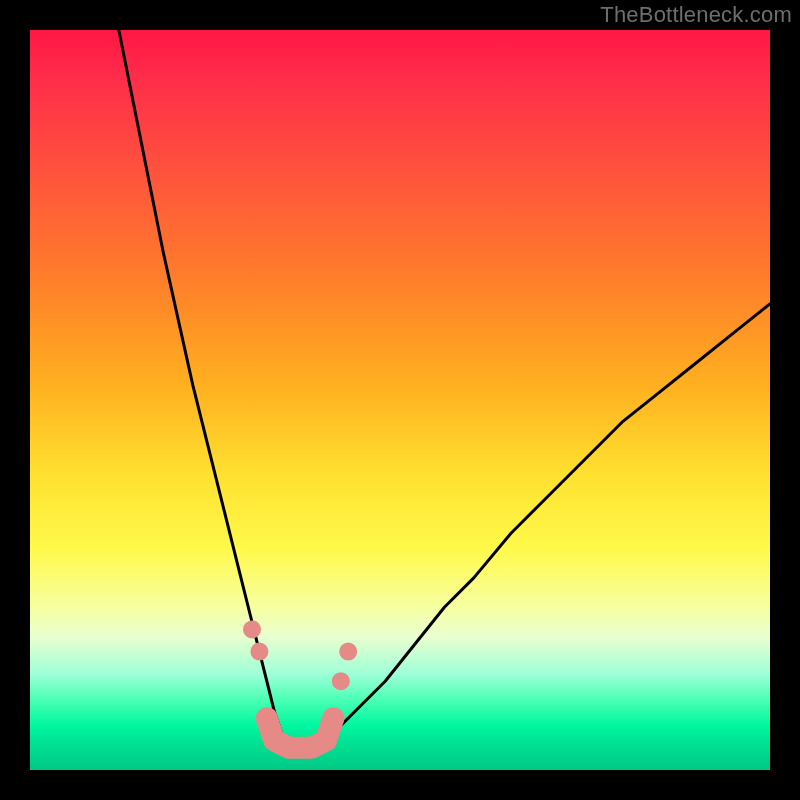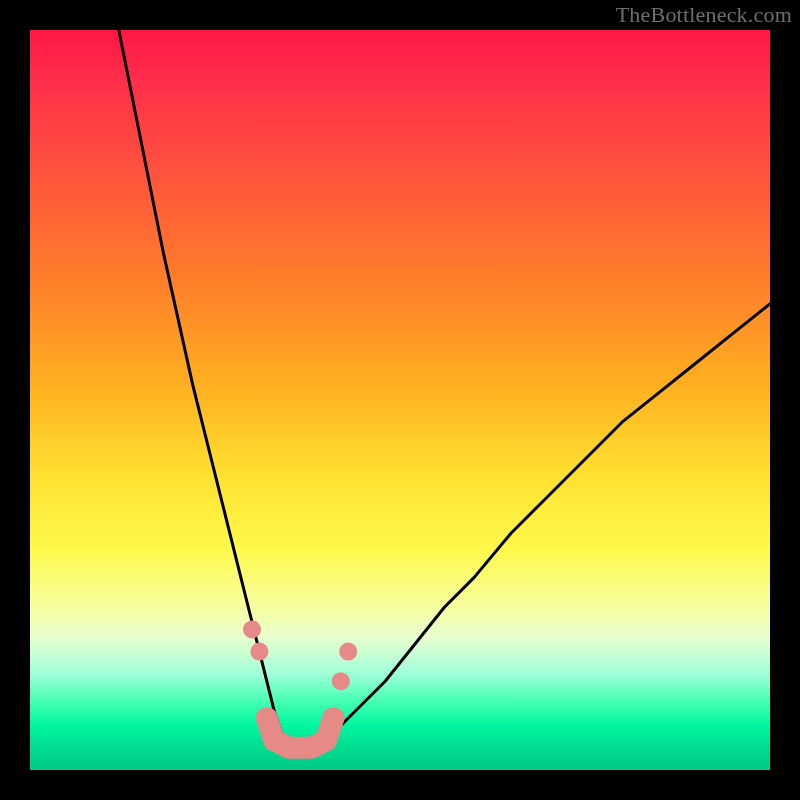--- a/index.html
+++ b/index.html
@@ -52,21 +52,21 @@
     width: 100%; height: 100%;
   }
   .watermark {
     position: absolute;
     top: 2px;
     right: 8px;
     color: #6e6e6e;
     font-size: 22px;
     font-weight: 400;
     letter-spacing: 0.2px;
-    font-family: Liberation Serif, serif;
+    font-family: Liberation Sans, sans-serif;
     margin-left: 20px;
   }
 </style>
 </head>
 <body>
 
 <div class="frame">
   <div class="watermark">TheBottleneck.com</div>
 
   <div class="plot-area">

